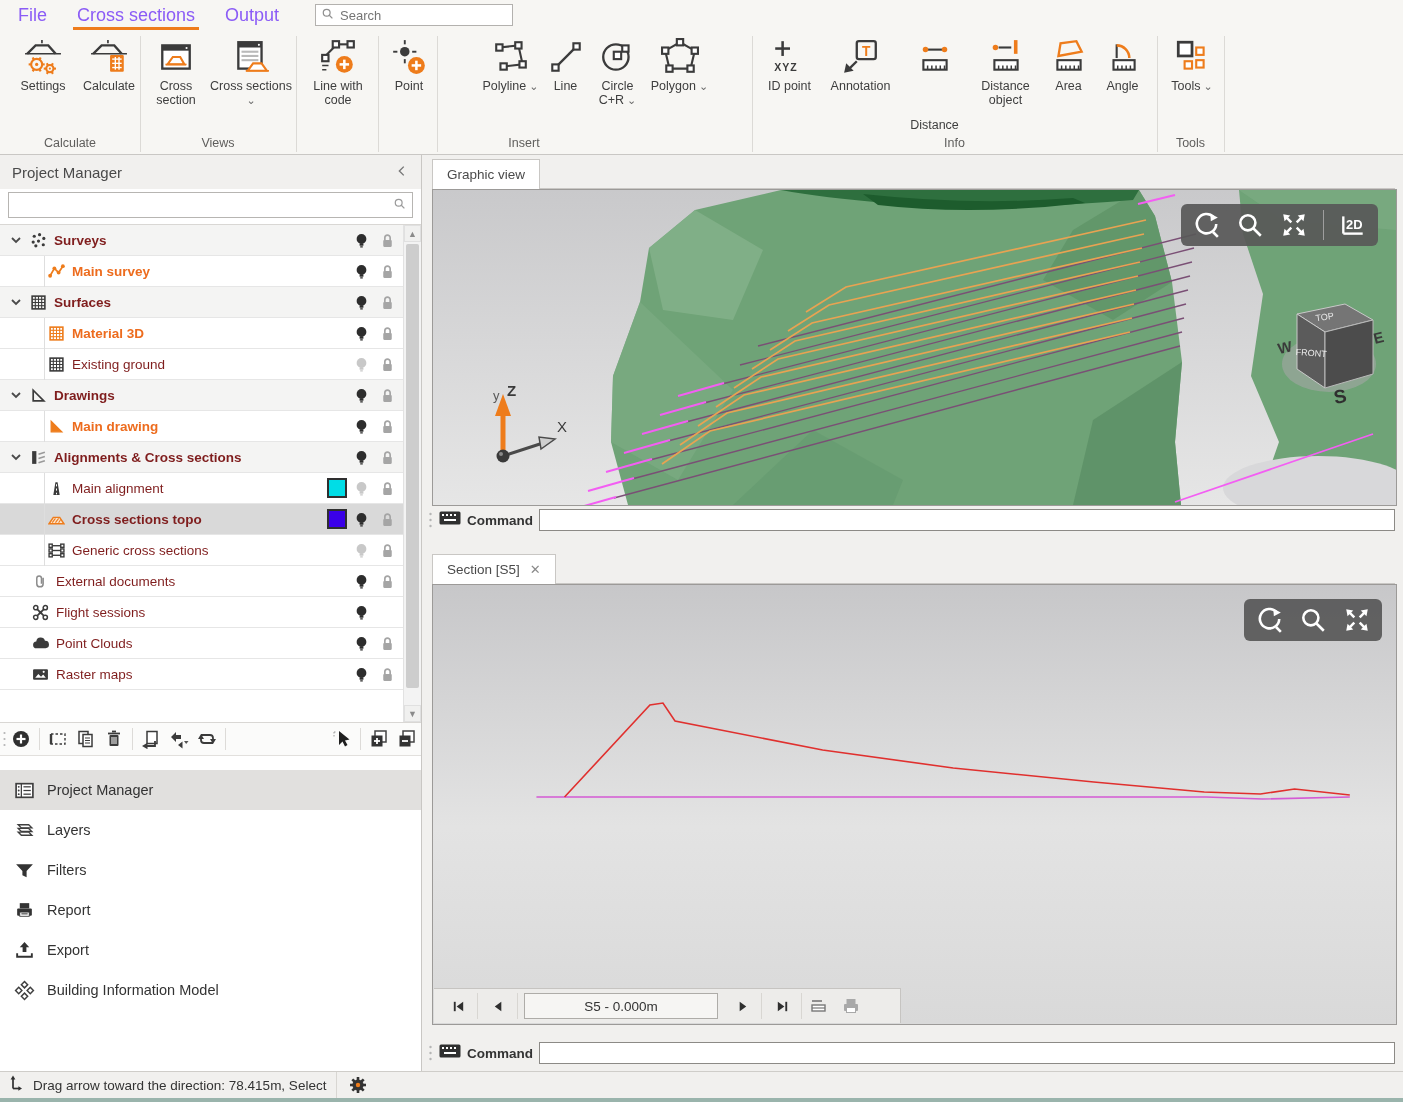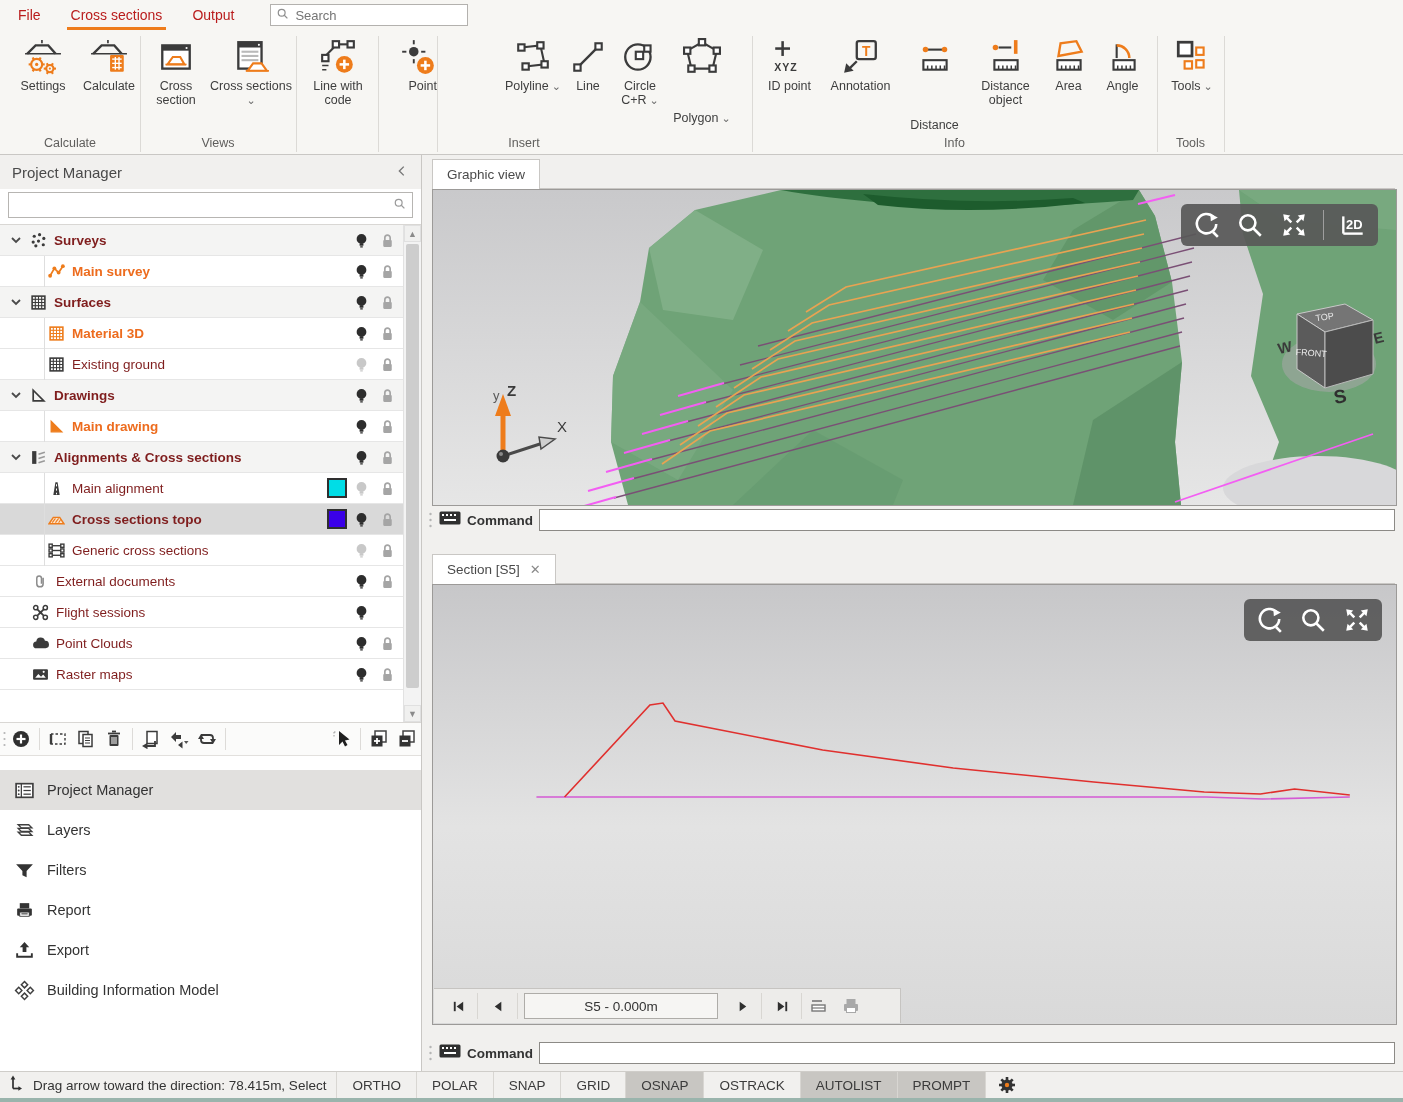--- a/index.html
+++ b/index.html
@@ -1,20 +1,20 @@
 <!DOCTYPE html>
 <html><head>
 <meta charset="utf-8">
 <style>
   html,body{margin:0;padding:0}
   body{width:1403px;height:1102px;position:relative;overflow:hidden;
        font-family:"Liberation Sans",sans-serif;background:#f1f0ee;color:#3c3c3c;-webkit-font-smoothing:antialiased}
   
   #menubar{position:absolute;left:0;top:0;width:100%;height:30px;background:#f7f6f3;display:flex;align-items:center}
-  .menu-tab{height:30px;line-height:30px;padding:0 6px;font-size:14px;color:#b91c1c;position:relative;cursor:default;white-space:nowrap}
+  .menu-tab{height:30px;line-height:30px;padding:0 6px;font-size:18px;color:#8b5cf6;position:relative;cursor:default;white-space:nowrap}
   .menu-tab.active::after{content:"";position:absolute;left:2px;right:2px;bottom:0;height:3px;background:#ee7c1b}
   #menu-search{margin-left:30px;width:186px;height:20px;background:#fff;border:1px solid #b3b1ae;display:flex;align-items:center;padding:0 5px;gap:4px}
   #menu-search input{border:none;outline:none;flex:1;font-size:13px;color:#555;font-family:"Liberation Sans",sans-serif;background:transparent}
   
   #ribbon{position:absolute;left:0;top:30px;width:100%;height:124px;background:#f7f6f3;border-bottom:1px solid #c9c7c4}
   .rzone{position:absolute;top:2px;height:100px;display:flex;justify-content:center;align-items:flex-start}
   .rbtn{display:flex;flex-direction:column;align-items:center;padding-top:6px;height:94px;cursor:default}
   .rbtn .ric{width:38px;height:38px}
   .rbtn .ric svg{width:38px;height:38px}
   .rlbl{font-size:12.5px;line-height:14px;text-align:center;color:#3e3e3e;margin-top:3px;white-space:pre-line}
@@ -199,37 +199,37 @@
             <line x1="19" y1="6" x2="27" y2="6" stroke="#3b3b3b" stroke-width="2"></line>
             <path d="M3 26h6M3 30h4" stroke="#3b3b3b" stroke-width="1.4"></path>
             <circle cx="24" cy="25" r="8" fill="#ee7c1b"></circle>
             <line x1="24" y1="20.5" x2="24" y2="29.5" stroke="#fff" stroke-width="2.4"></line>
             <line x1="19.5" y1="25" x2="28.5" y2="25" stroke="#fff" stroke-width="2.4"></line>
           </svg></div>
         <div class="rlbl">Line with code</div>
       </div>
     </div>
     <div class="rzone" style="left: 381px; width: 56px;">
-      <div class="rbtn" style="width: 56px; align-items: flex-end;">
+      <div class="rbtn" style="width: 56px;">
         <div class="ric"><svg viewBox="0 0 36 36">
             <circle cx="14" cy="13" r="4.5" fill="#3b3b3b"></circle>
             <g stroke="#3b3b3b" stroke-width="1.8">
               <line x1="14" y1="2" x2="14" y2="6"></line>
               <line x1="14" y1="20" x2="14" y2="24"></line>
               <line x1="3" y1="13" x2="7" y2="13"></line>
               <line x1="21" y1="13" x2="25" y2="13"></line>
             </g>
             <circle cx="25" cy="26" r="8" fill="#ee7c1b"></circle>
             <line x1="25" y1="21.5" x2="25" y2="30.5" stroke="#fff" stroke-width="2.4"></line>
             <line x1="20.5" y1="26" x2="29.5" y2="26" stroke="#fff" stroke-width="2.4"></line>
           </svg></div>
         <div class="rlbl">Point</div>
       </div>
     </div>
-    <div class="rzone" style="left: 424px; width: 311px; justify-content: flex-end;">
+    <div class="rzone" style="left: 440px; width: 311px;">
       <div class="rbtn" style="width: 64px;">
         <div class="ric"><svg viewBox="0 0 36 36">
             <polyline points="7,9 25,7 29,25 11,27" fill="none" stroke="#3b3b3b" stroke-width="2"></polyline>
             <rect x="4" y="6" width="6" height="6" fill="#fff" stroke="#3b3b3b" stroke-width="2"></rect>
             <rect x="22" y="4" width="6" height="6" fill="#fff" stroke="#3b3b3b" stroke-width="2"></rect>
             <rect x="26" y="22" width="6" height="6" fill="#fff" stroke="#3b3b3b" stroke-width="2"></rect>
             <rect x="8" y="24" width="6" height="6" fill="#fff" stroke="#3b3b3b" stroke-width="2"></rect>
           </svg></div>
         <div class="rlbl">Polyline<span class="dd"> ⌄</span></div>
       </div>
@@ -242,21 +242,21 @@
         <div class="rlbl">Line</div>
       </div>
       <div class="rbtn" style="width: 58px;">
         <div class="ric"><svg viewBox="0 0 36 36">
             <circle cx="16" cy="18" r="12" fill="none" stroke="#3b3b3b" stroke-width="2.2"></circle>
             <rect x="14" y="13" width="7" height="7" fill="#fff" stroke="#3b3b3b" stroke-width="2"></rect>
             <rect x="22" y="7" width="6" height="6" fill="#fff" stroke="#3b3b3b" stroke-width="2"></rect>
           </svg></div>
         <div class="rlbl">Circle C+R<span class="dd"> ⌄</span></div>
       </div>
-      <div class="rbtn" style="width: 66px; gap: 32px;">
+      <div class="rbtn" style="width: 66px;">
         <div class="ric"><svg viewBox="0 0 36 36">
             <polygon points="18,4 32,12 28,29 8,29 4,12" fill="none" stroke="#3b3b3b" stroke-width="2"></polygon>
             <rect x="15" y="1" width="6" height="6" fill="#fff" stroke="#3b3b3b" stroke-width="2"></rect>
             <rect x="29" y="9" width="6" height="6" fill="#fff" stroke="#3b3b3b" stroke-width="2"></rect>
             <rect x="25" y="26" width="6" height="6" fill="#fff" stroke="#3b3b3b" stroke-width="2"></rect>
             <rect x="5" y="26" width="6" height="6" fill="#fff" stroke="#3b3b3b" stroke-width="2"></rect>
             <rect x="1" y="9" width="6" height="6" fill="#fff" stroke="#3b3b3b" stroke-width="2"></rect>
           </svg></div>
         <div class="rlbl">Polygon<span class="dd"> ⌄</span></div>
       </div>
@@ -1132,30 +1132,20 @@
     <span>
       <svg viewBox="0 0 17 17">
           <line x1="5" y1="3" x2="5" y2="13.5" stroke="#2f2f2f" stroke-width="1.7"></line>
           <polygon points="5,0.5 2.6,4.4 7.4,4.4" fill="#2f2f2f"></polygon>
           <line x1="5" y1="13.5" x2="11" y2="13.5" stroke="#2f2f2f" stroke-width="1.7"></line>
           <polygon points="14,13.5 10.4,11.3 10.4,15.7" fill="#2f2f2f"></polygon>
         </svg>
     </span>
     <span>Drag arrow toward the direction: 78.415m, Select</span>
   </div>
-  <div id="status-toggles" style="display:flex">
-      <div class="toggle">ORTHO</div>
-      <div class="toggle">POLAR</div>
-      <div class="toggle">SNAP</div>
-      <div class="toggle">GRID</div>
-      <div class="toggle active">OSNAP</div>
-      <div class="toggle">OSTRACK</div>
-      <div class="toggle active">AUTOLIST</div>
-      <div class="toggle active">PROMPT</div>
-    </div>
   <div id="status-gear">
     <svg viewBox="0 0 18 18">
         <circle cx="9" cy="9" r="5.6" fill="#333"></circle>
         <g stroke="#333" stroke-width="2.6">
           <line x1="14" y1="9" x2="17" y2="9"></line>
           <line x1="12.5" y1="12.5" x2="14.7" y2="14.7"></line>
           <line x1="9" y1="14" x2="9" y2="17"></line>
           <line x1="5.5" y1="12.5" x2="3.3" y2="14.7"></line>
           <line x1="4" y1="9" x2="1" y2="9"></line>
           <line x1="5.5" y1="5.5" x2="3.3" y2="3.3"></line>

